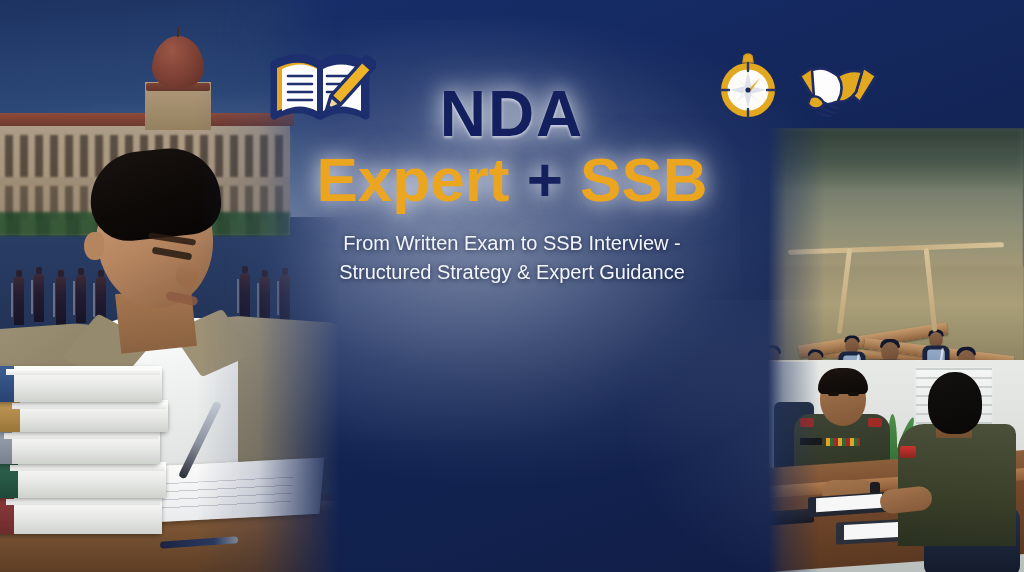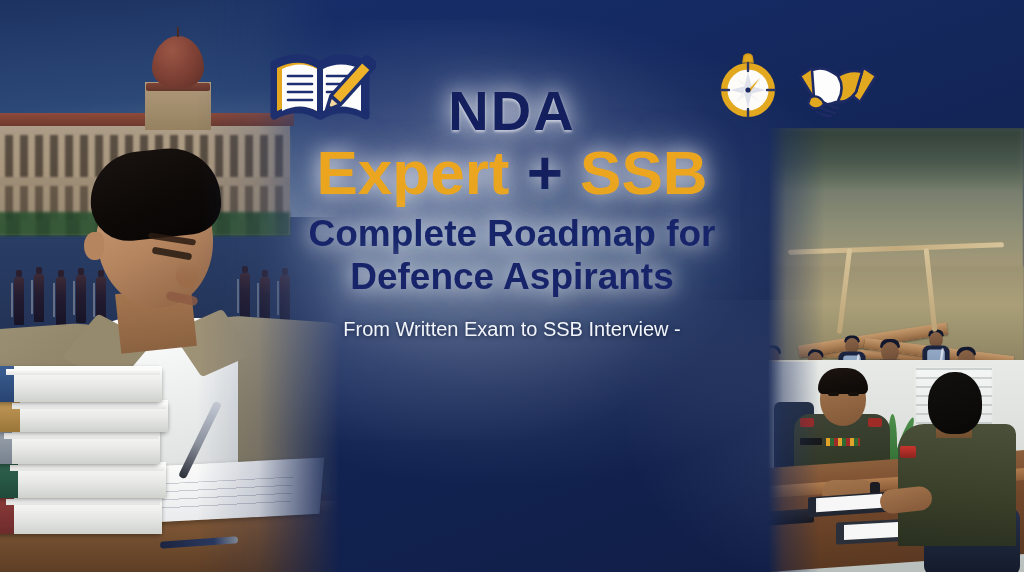--- a/index.html
+++ b/index.html
@@ -371,21 +371,21 @@
   .icon-book  { left:264px; top:44px;  width:112px; height:84px; }
   .icon-compass { left:716px; top:50px; width:64px;  height:72px; }
   .icon-hands { left:798px; top:58px;  width:80px;  height:62px; }
 
   
   .text-wrap {
     position:absolute; left:248px; top:84px; width:528px;
     text-align:center; z-index:40;
   }
   .t-nda {
-    font-size:56px; font-weight:bold; letter-spacing:2px; line-height:0.96;
+    font-size:64px; font-weight:bold; letter-spacing:2px; line-height:0.96;
     color:#14205e;
     text-shadow:0 0 22px rgba(255,255,255,0.85), 0 0 46px rgba(240,245,255,0.55), 0 2px 3px rgba(255,255,255,0.6);
   }
   .t-line2 {
     font-size:62px; font-weight:bold; line-height:1.06; margin-top:2px;
     text-shadow:0 0 20px rgba(255,255,255,0.8), 0 0 40px rgba(235,242,255,0.5);
   }
   .t-written { color:#eba51f; }
   .t-plus    { color:#14205e; }
   .t-ssb     { color:#eba51f; }
@@ -642,22 +642,19 @@
       </g>
       <path d="M12 40 C18 36 24 40 26 46 C22 52 14 52 10 46 Z" fill="#e2a81f" stroke="#1d2a63" stroke-width="2.4" stroke-linejoin="round"></path>
     </svg>
   </div>
 
   <div class="text-wrap">
     <div class="t-nda">NDA</div>
     <div class="t-line2">
       <span class="t-written">Expert</span><span class="t-plus" style="white-space: pre;"> + </span><span class="t-ssb">SSB</span>
     </div>
-    <div class="t-road">
-      <div>Complete Roadmap for</div>
-      <div>Defence Aspirants</div>
-    </div>
     <div class="t-sub">
       <div>From Written Exam to SSB Interview -</div>
+      <div>Structured Strategy &amp; Expert Guidance</div>
     </div>
   </div>
 
 </div>
 
 </body></html>

